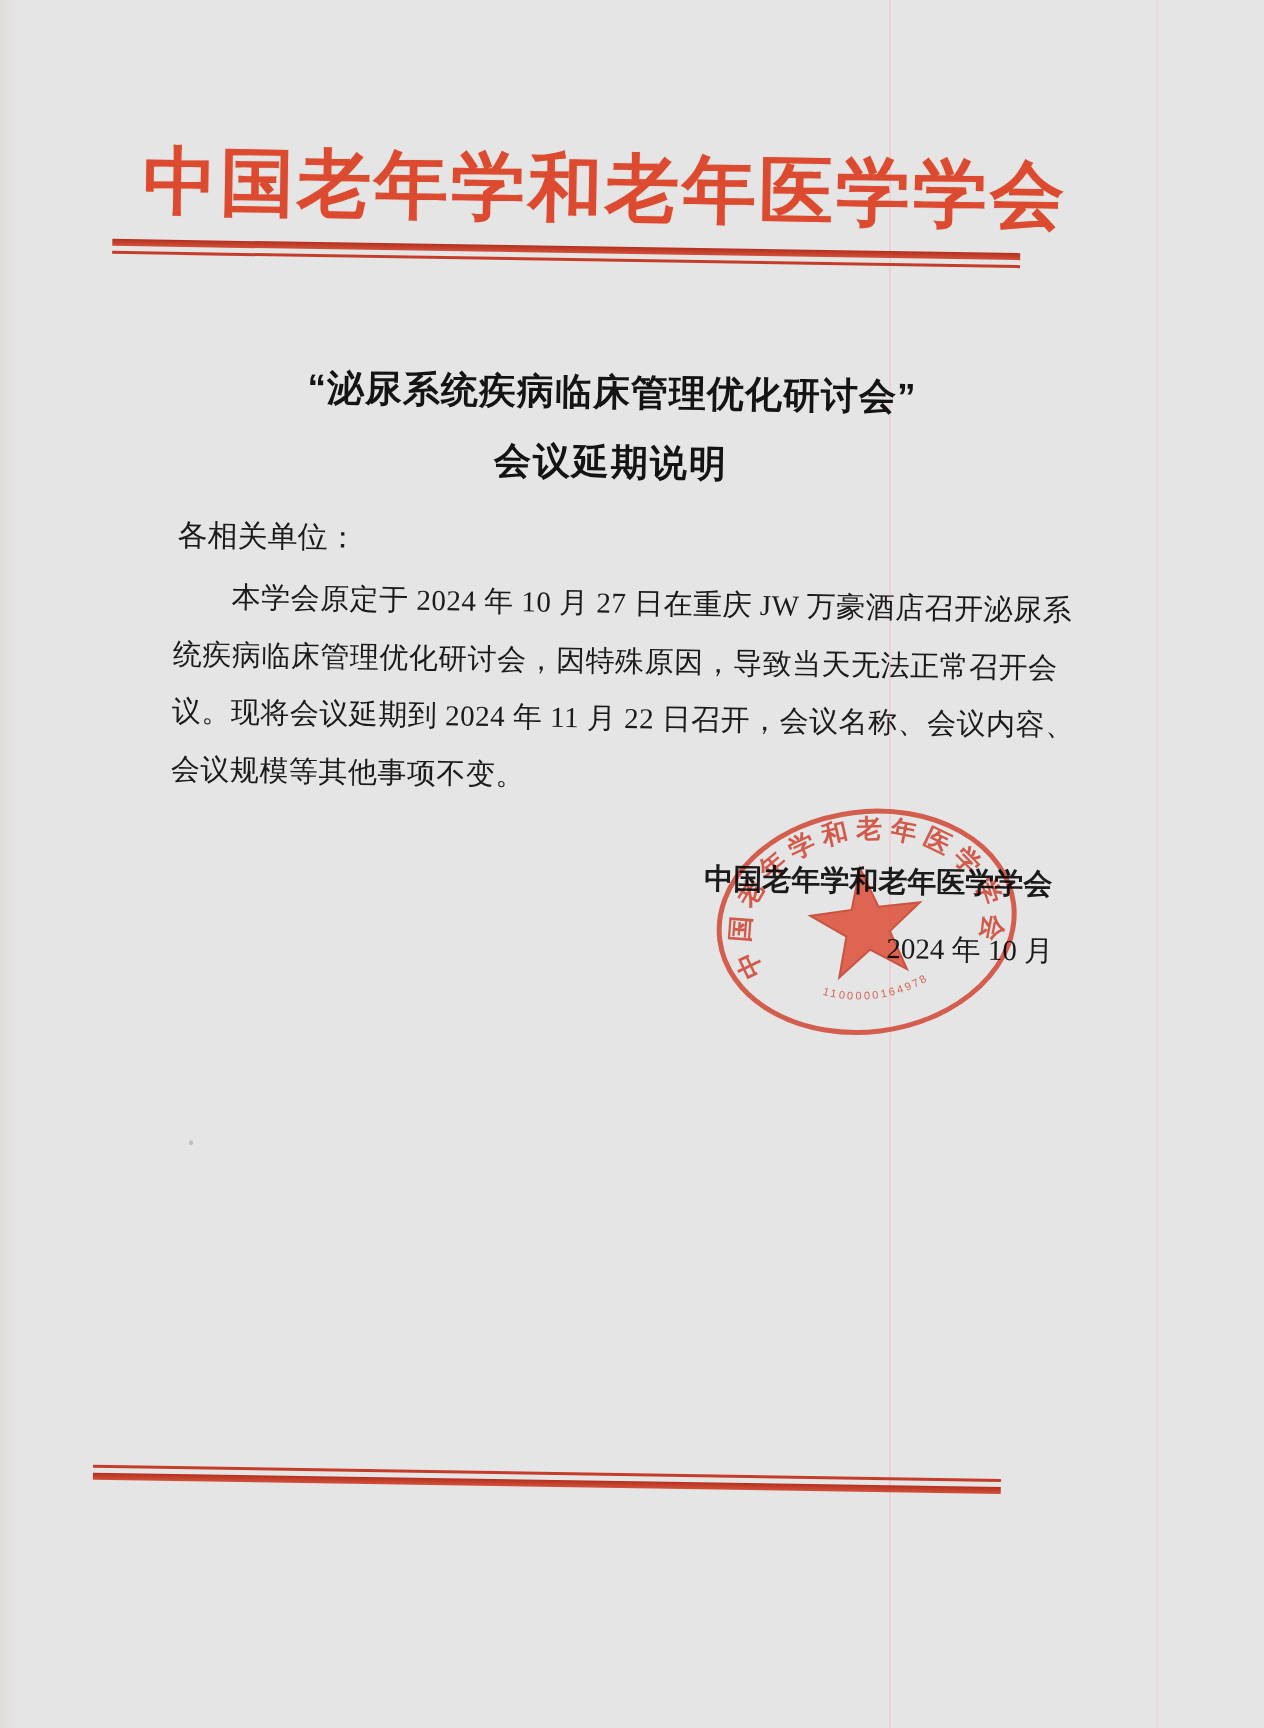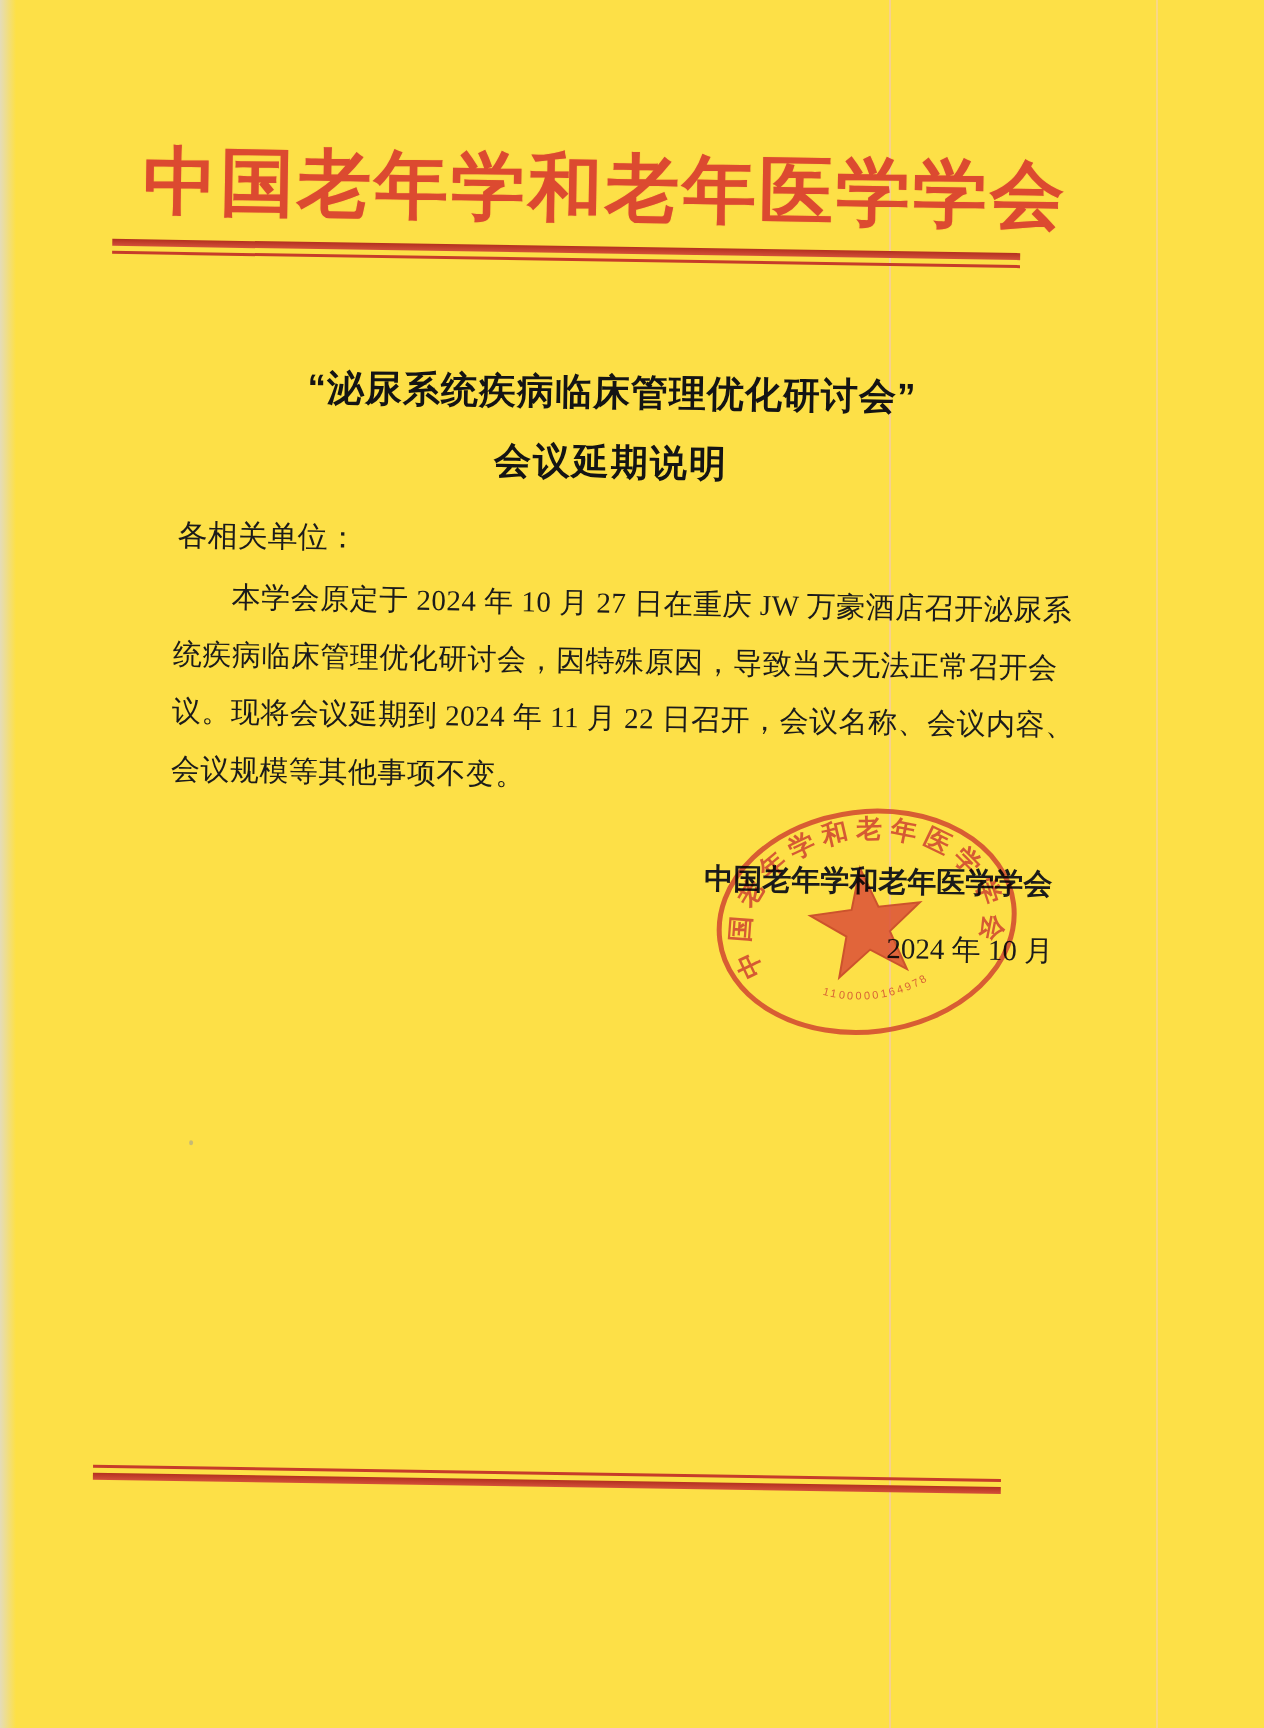--- a/index.html
+++ b/index.html
@@ -1,18 +1,18 @@
 <!DOCTYPE html>
 <html><head>
 <meta charset="utf-8">
 <style>
   html,body{margin:0;padding:0;background:#888;}
   .page{
     position:relative;width:1264px;height:1728px;margin:0 auto;
-    background:#fde047;overflow:hidden;
+    background:#e5e5e5;overflow:hidden;
     font-family:"Liberation Serif", serif;color:#1b1b1b;
   }
   .scan-edge{position:absolute;left:0;top:0;width:16px;height:100%;
     background:linear-gradient(to right,#dedbd5,rgba(252,251,249,0));opacity:.8;}
   .crease{position:absolute;top:0;width:2px;height:100%;pointer-events:none;}
   .crease-1{left:889px;background:#f2c3c9;opacity:.55;}
   .crease-2{left:1156px;background:#f4cdd2;opacity:.45;}
   .content{position:absolute;inset:0;transform:rotate(0.9deg);transform-origin:630px 200px;}
   .letterhead{
     position:absolute;left:143px;top:143px;width:880px;

